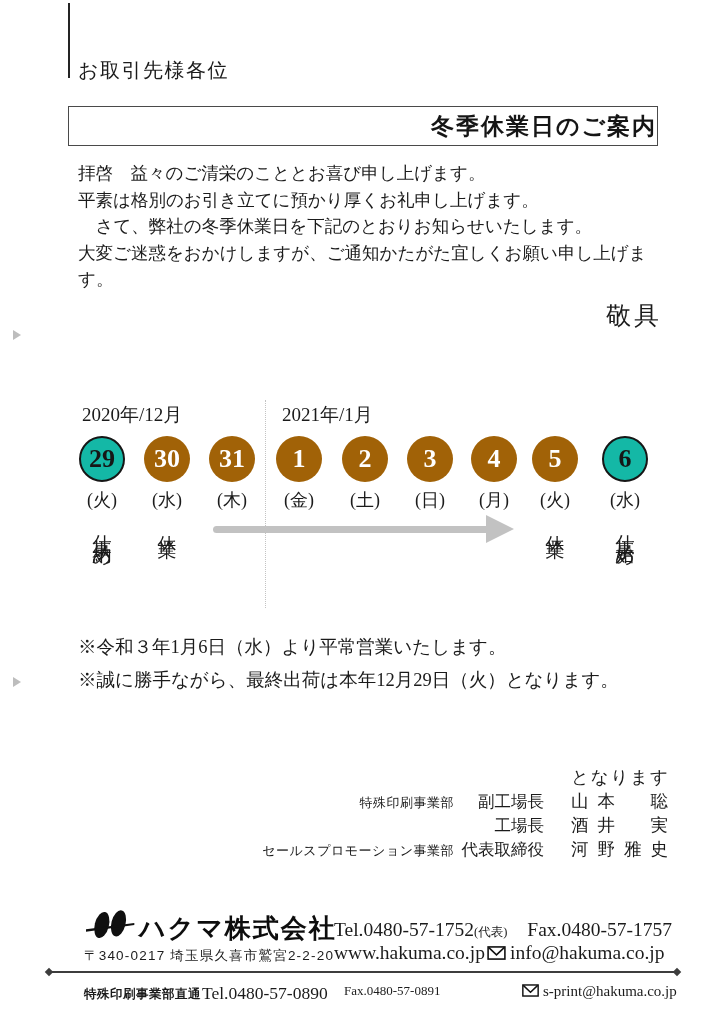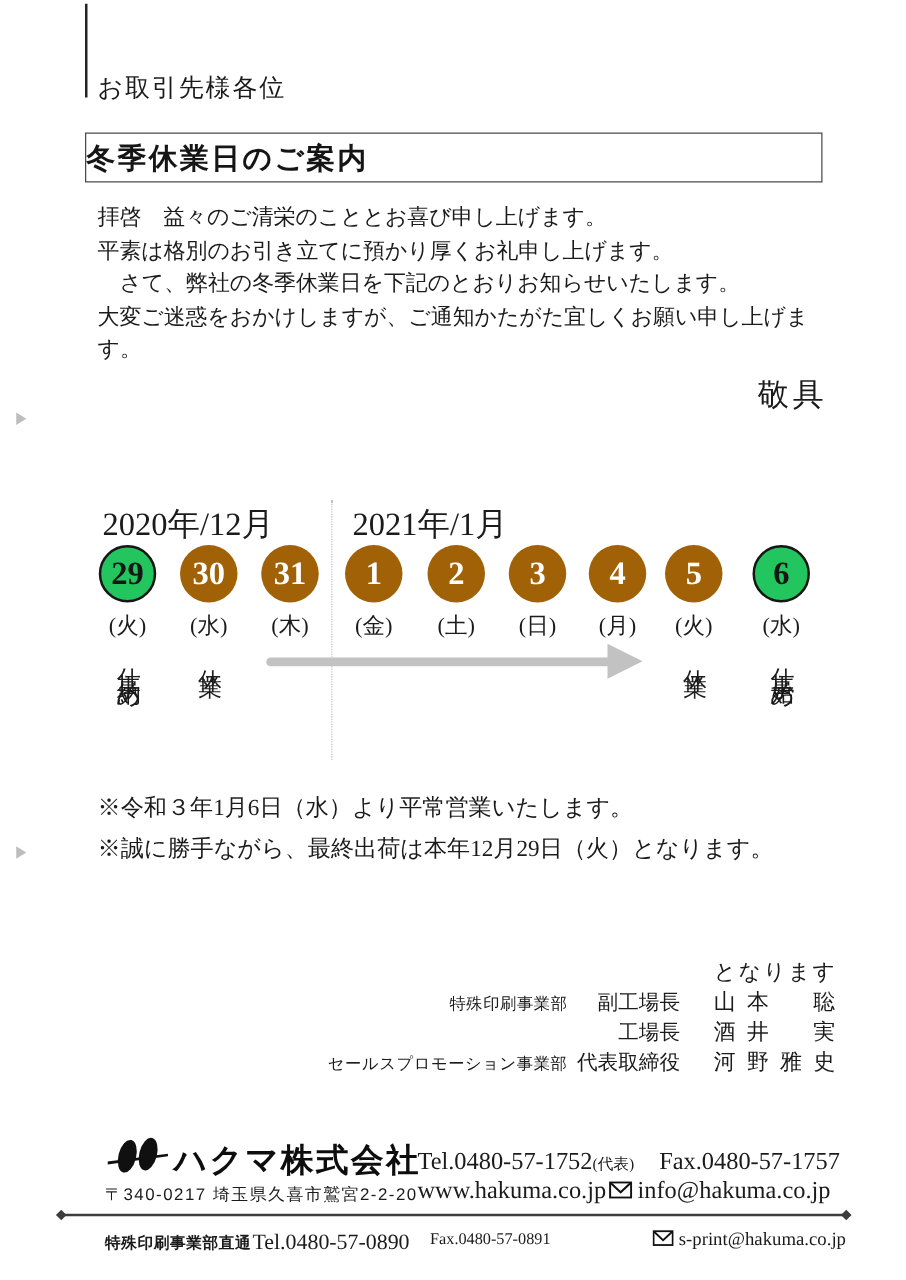--- a/index.html
+++ b/index.html
@@ -4,46 +4,46 @@
 <style>
   html,body{margin:0;padding:0;background:#ffffff;}
   .page{position:relative;width:725px;height:1024px;background:#fff;overflow:hidden;
         font-family:"Liberation Serif","DejaVu Serif",serif;color:#1b1b1b;}
   .sans{font-family:"Liberation Sans","DejaVu Sans",sans-serif;}
 
   
   .vline{position:absolute;left:68px;top:3px;width:2px;height:75px;background:#242424;}
   .recipient{position:absolute;left:78px;top:57px;font-size:20px;letter-spacing:1.5px;}
   .title-box{position:absolute;left:68px;top:106px;width:588px;height:38px;
-             border:1.5px solid #4a4a4a;display:flex;align-items:center;justify-content:flex-start;}
+             border:1.5px solid #4a4a4a;display:flex;align-items:center;justify-content:flex-end;}
   .title-box .t{font-size:23px;font-weight:700;letter-spacing:2px;color:#151515;}
 
   
   .greeting{position:absolute;left:78px;top:160px;width:600px;font-size:17.5px;line-height:26.5px;}
   .closing{position:absolute;left:606px;top:299px;font-size:25px;letter-spacing:3px;}
 
   
   .tri{position:absolute;left:13px;width:0;height:0;
        border-top:5px solid transparent;border-bottom:5px solid transparent;
        border-left:8px solid #bdbdbd;}
   .tri.m1{top:330px;} .tri.m2{top:677px;}
 
   
-  .month{position:absolute;top:402px;font-size:26px;}
+  .month{position:absolute;top:402px;font-size:19px;}
   .month.left{left:82px;} .month.right{left:282px;}
   .month-divider{position:absolute;left:265px;top:400px;height:208px;width:0;
                  border-left:1px dotted #c3c3c3;}
   .day-col{position:absolute;top:436px;width:64px;display:flex;flex-direction:column;align-items:center;}
   .c0{left:70px;}.c1{left:135px;}.c2{left:200px;}.c3{left:267px;}.c4{left:333px;}
   .c5{left:398px;}.c6{left:462px;}.c7{left:523px;}.c8{left:593px;}
   .day-circle{width:46px;height:46px;border-radius:50%;box-sizing:border-box;
               display:flex;align-items:center;justify-content:center;
               font-size:26px;font-weight:700;}
   .day-circle.filled{background:#a16207;color:#ffffff;}
-  .day-circle.outline{border:2.5px solid #161616;color:#161616;background:#22c55e;}
+  .day-circle.outline{border:2.5px solid #161616;color:#161616;background:#14b8a6;}
   .day-dow{margin-top:6px;font-size:18px;}
   .day-note{margin-top:8px;writing-mode:vertical-rl;text-orientation:upright;
             font-size:19px;letter-spacing:5px;}
   .arrow-line{position:absolute;left:213px;top:526px;width:278px;height:7px;
               background:#c2c2c2;border-radius:4px;}
   .arrow-head{position:absolute;left:486px;top:515px;width:0;height:0;
               border-top:14px solid transparent;border-bottom:14px solid transparent;
               border-left:28px solid #c2c2c2;}
 
   

